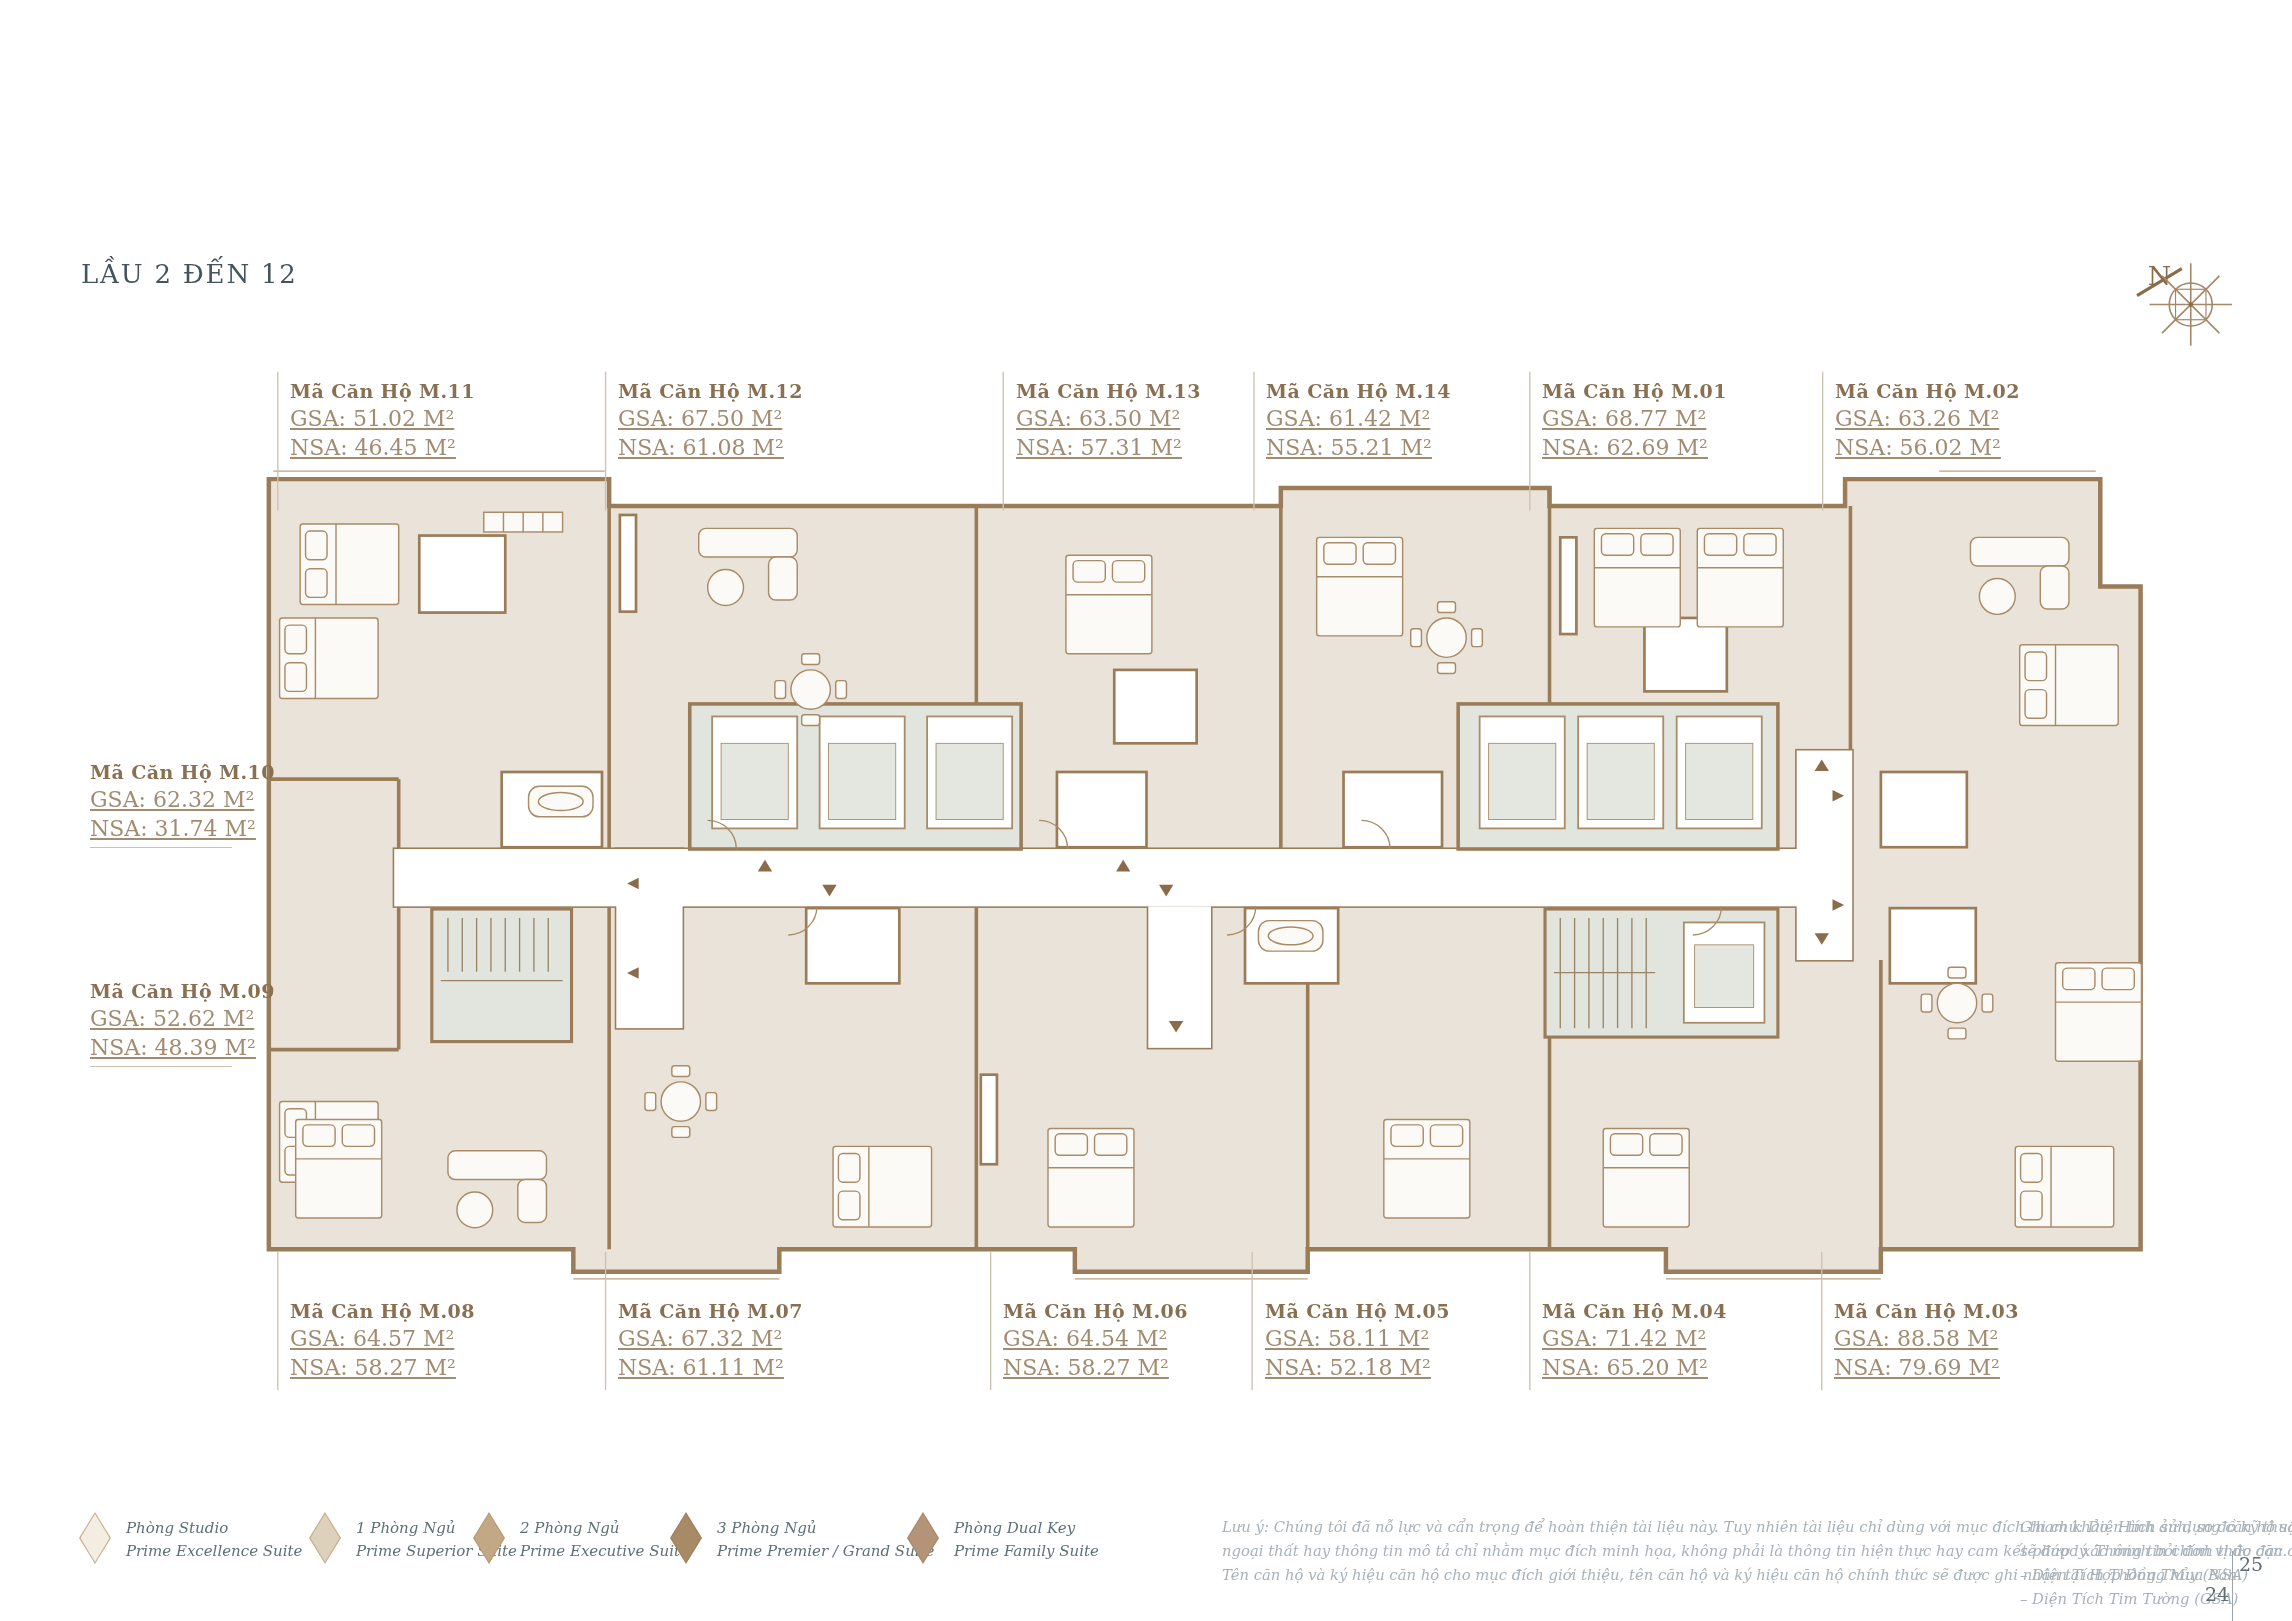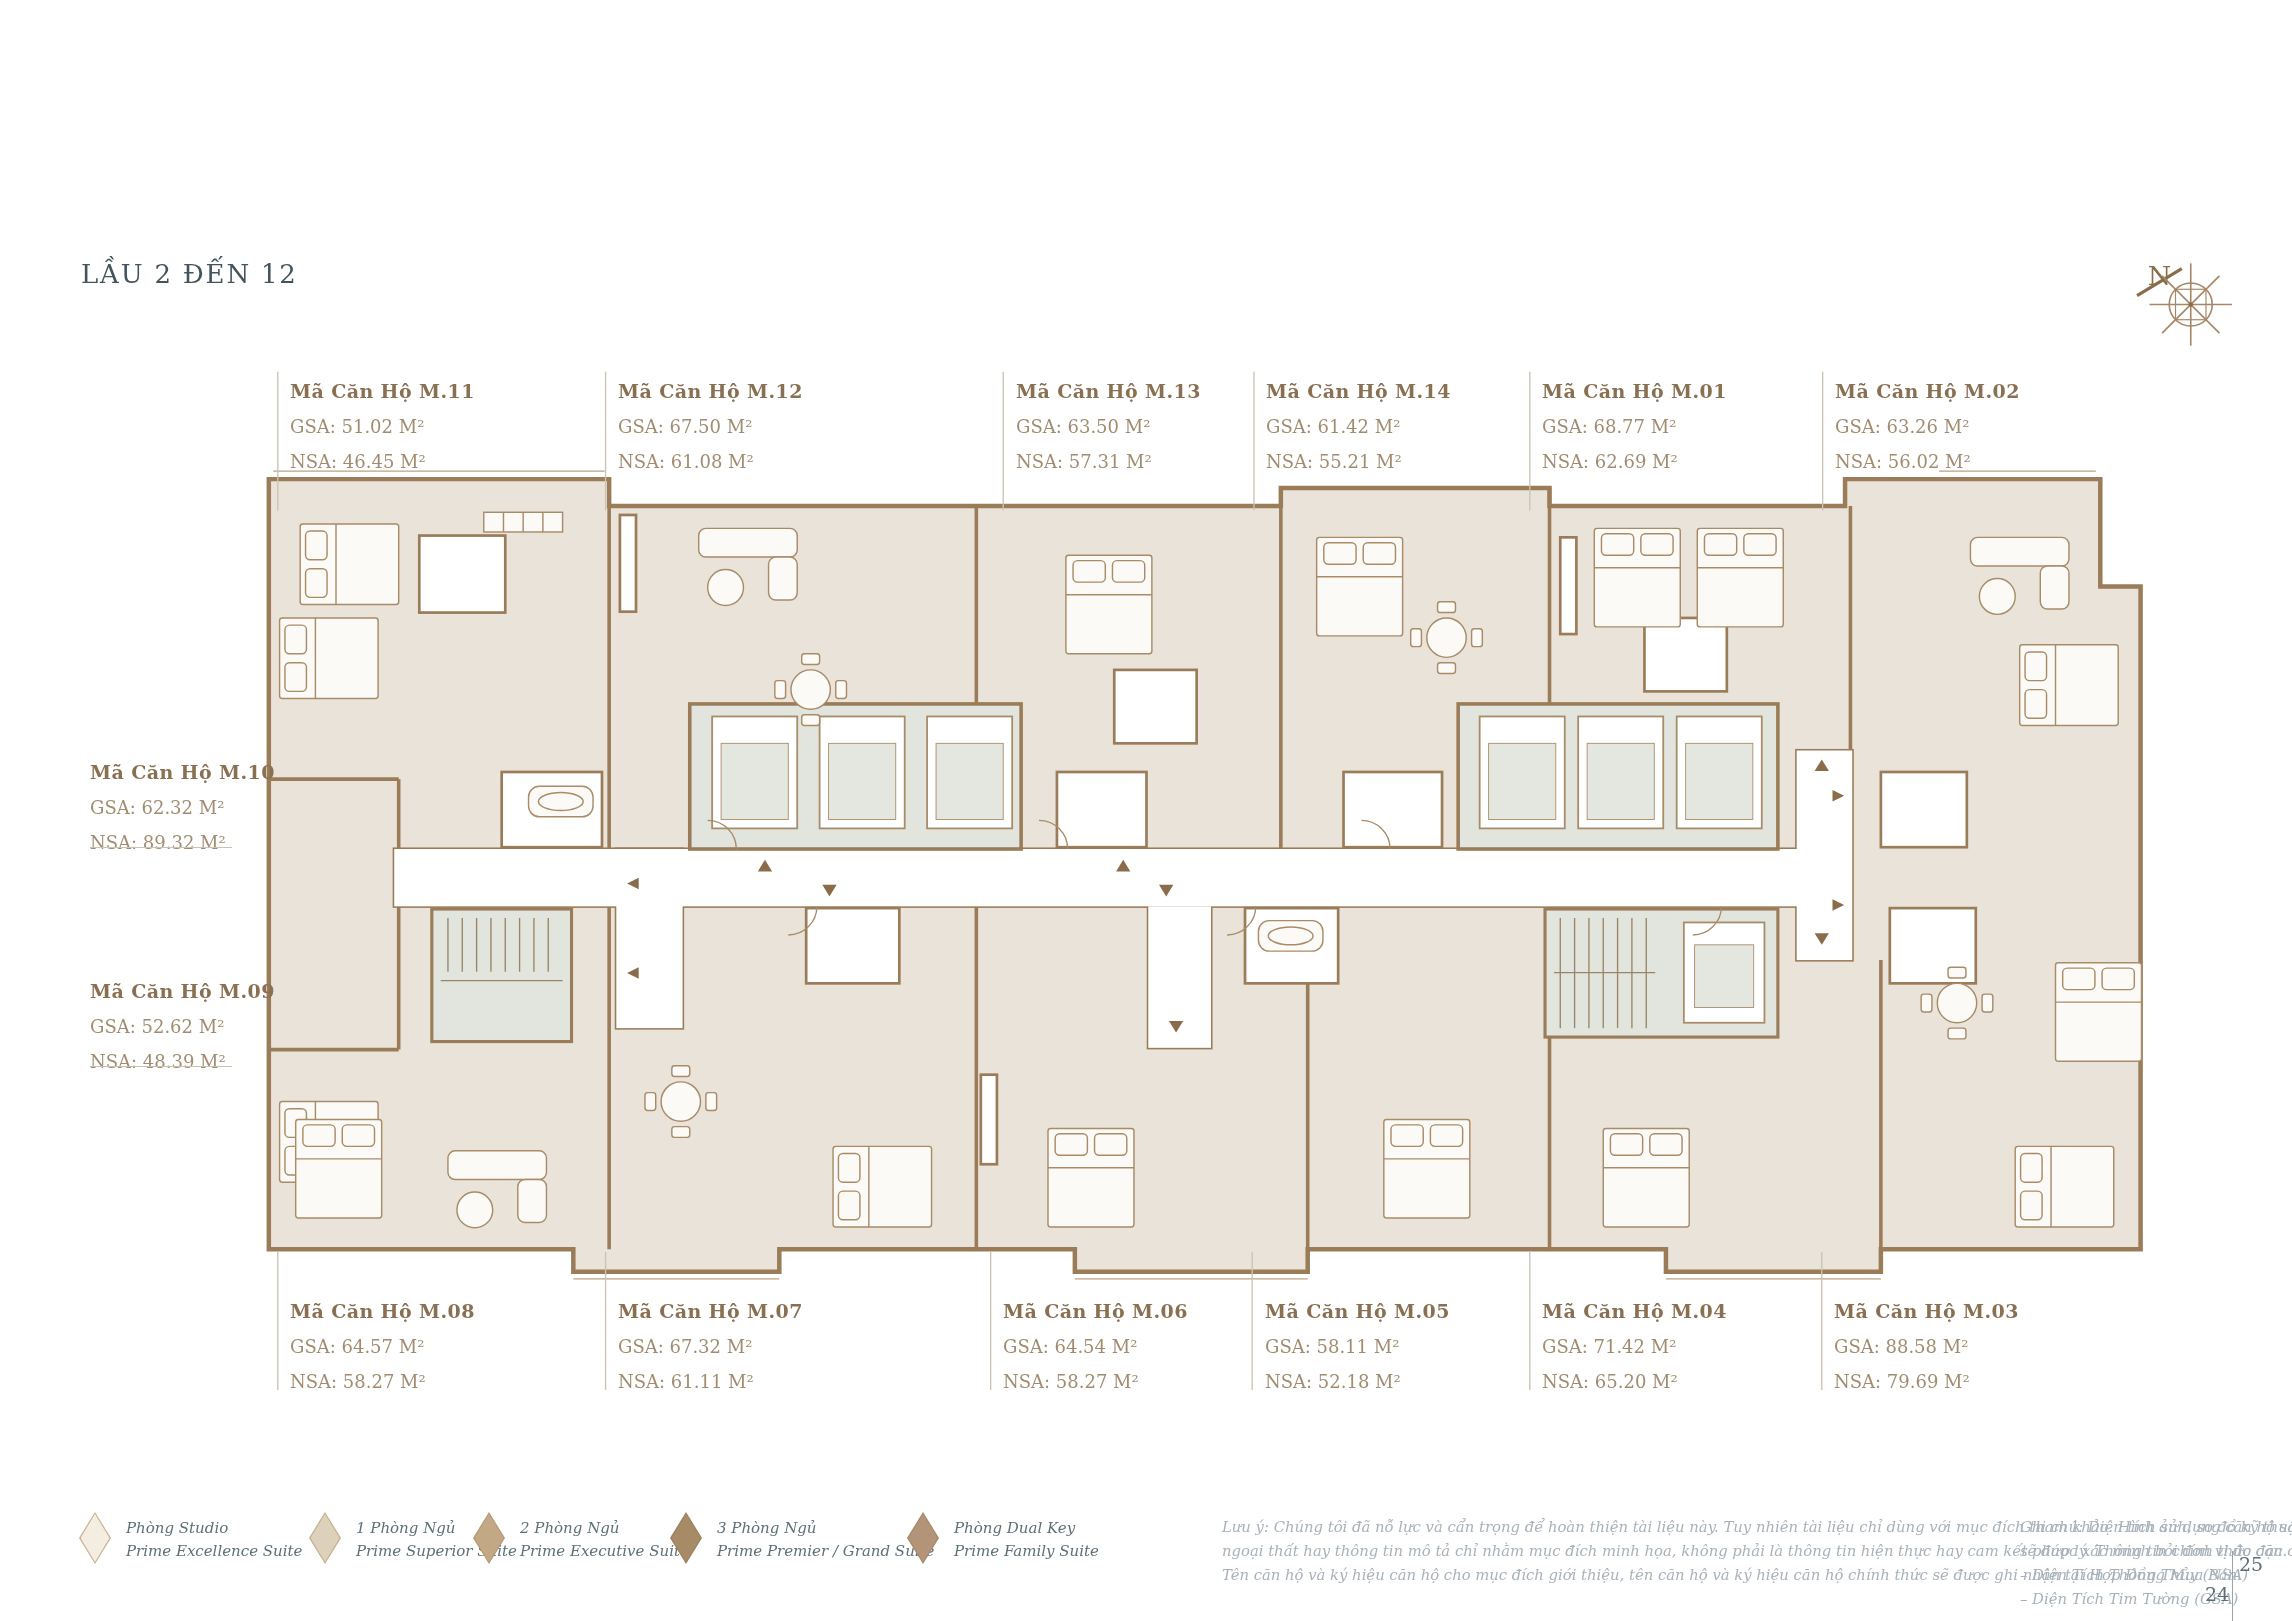--- a/index.html
+++ b/index.html
@@ -13,21 +13,21 @@
   .subtitle{position:absolute;left:81px;top:242px;font-size:26px;letter-spacing:1.8px;
             color:var(--subtitle);white-space:nowrap;margin-top:17px;}
   
   .plan-svg{position:absolute;left:0;top:0;pointer-events:none;}
   .wallstroke{stroke:var(--wall);fill:none;}
   .furn{stroke:var(--furn);fill:#FCFAF6;stroke-width:1.6;}
   .arrow{fill:var(--arrow);stroke:none;}
   
   .ulabel{position:absolute;white-space:nowrap;}
   .u-title{font-size:19px;font-weight:bold;color:var(--label-title);letter-spacing:0.4px;}
-  .u-val{font-size:18px;color:var(--label-val);margin-top:14px;}
+  .u-val{font-size:22px;color:var(--label-val);margin-top:4px;text-decoration:underline;}
   .lrule{position:absolute;height:0.9px;background:var(--leader);}
   
   .leg{position:absolute;top:1512px;display:flex;align-items:flex-start;}
   .dia-outer{width:32px;height:52px;clip-path:polygon(50% 0,100% 50%,50% 100%,0 50%);
              display:flex;align-items:center;justify-content:center;}
   .dia-inner{width:29px;height:48px;clip-path:polygon(50% 0,100% 50%,50% 100%,0 50%);}
   .leg-text{margin-left:15px;margin-top:5.4px;font-style:italic;font-size:15px;
             line-height:22.4px;color:var(--legend-text);white-space:nowrap;}
   
   .notes{position:absolute;font-style:italic;font-size:14.8px;line-height:24px;
@@ -302,21 +302,21 @@
   </div>
   <div class="ulabel" style="left:1835px;top:380px">
     <div class="u-title">Mã Căn Hộ M.02</div>
     <div class="u-val">GSA: 63.26 M²</div>
     <div class="u-val">NSA: 56.02 M²</div>
   </div>
 
   <div class="ulabel" style="left:90px;top:761px">
     <div class="u-title">Mã Căn Hộ M.10</div>
     <div class="u-val">GSA: 62.32 M²</div>
-    <div class="u-val">NSA: 89.32 M²</div>
+    <div class="u-val">NSA: 31.74 M²</div>
   </div>
   <div class="lrule" style="left:90px;top:847px;width:142px"></div>
   <div class="ulabel" style="left:90px;top:980px">
     <div class="u-title">Mã Căn Hộ M.09</div>
     <div class="u-val">GSA: 52.62 M²</div>
     <div class="u-val">NSA: 48.39 M²</div>
   </div>
   <div class="lrule" style="left:90px;top:1066px;width:142px"></div>
 
   <div class="ulabel" style="left:290px;top:1300px">

